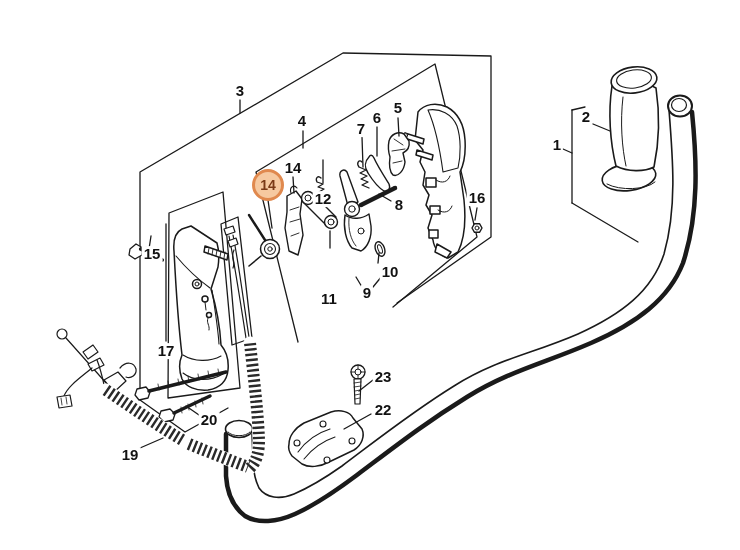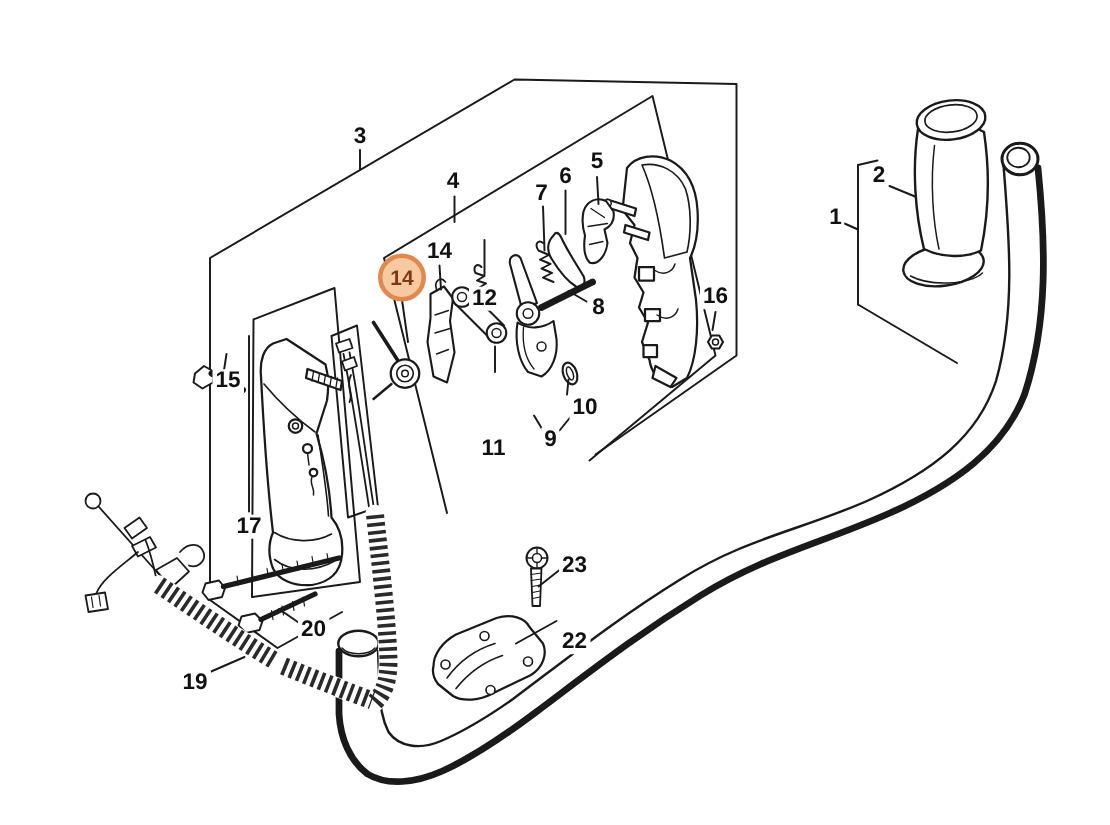--- a/index.html
+++ b/index.html
@@ -246,16 +246,16 @@
       <div class="part-label" style="left: 378px; top: 272px; margin-left: 12px;">10</div>
       <div class="part-label" style="left: 329px; top: 258px; margin-top: 41px;">11</div>
       <div class="part-label" style="left: 323px; top: 151px; margin-top: 48px;">12</div>
       <div class="part-label" style="left: 293px; top: 168px;">14</div>
       <div class="part-label highlighted" style="left: 268px; top: 185px;">14</div>
       <div class="part-label" style="left: 152px; top: 226px; margin-top: 28px;">15</div>
       <div class="part-label" style="left: 477px; top: 198px;">16</div>
       <div class="part-label" style="left: 166px; top: 351px;">17</div>
       <div class="part-label" style="left: 209px; top: 420px;">20</div>
       <div class="part-label" style="left: 130px; top: 455px;">19</div>
-      <div class="part-label" style="left: 383px; top: 428px;">22</div>
+      <div class="part-label" style="left: 383px; top: 410px;">22</div>
       <div class="part-label" style="left: 383px; top: 377px; text-align: center;">23</div>
     </div>
 </div>
 
 </body></html>

